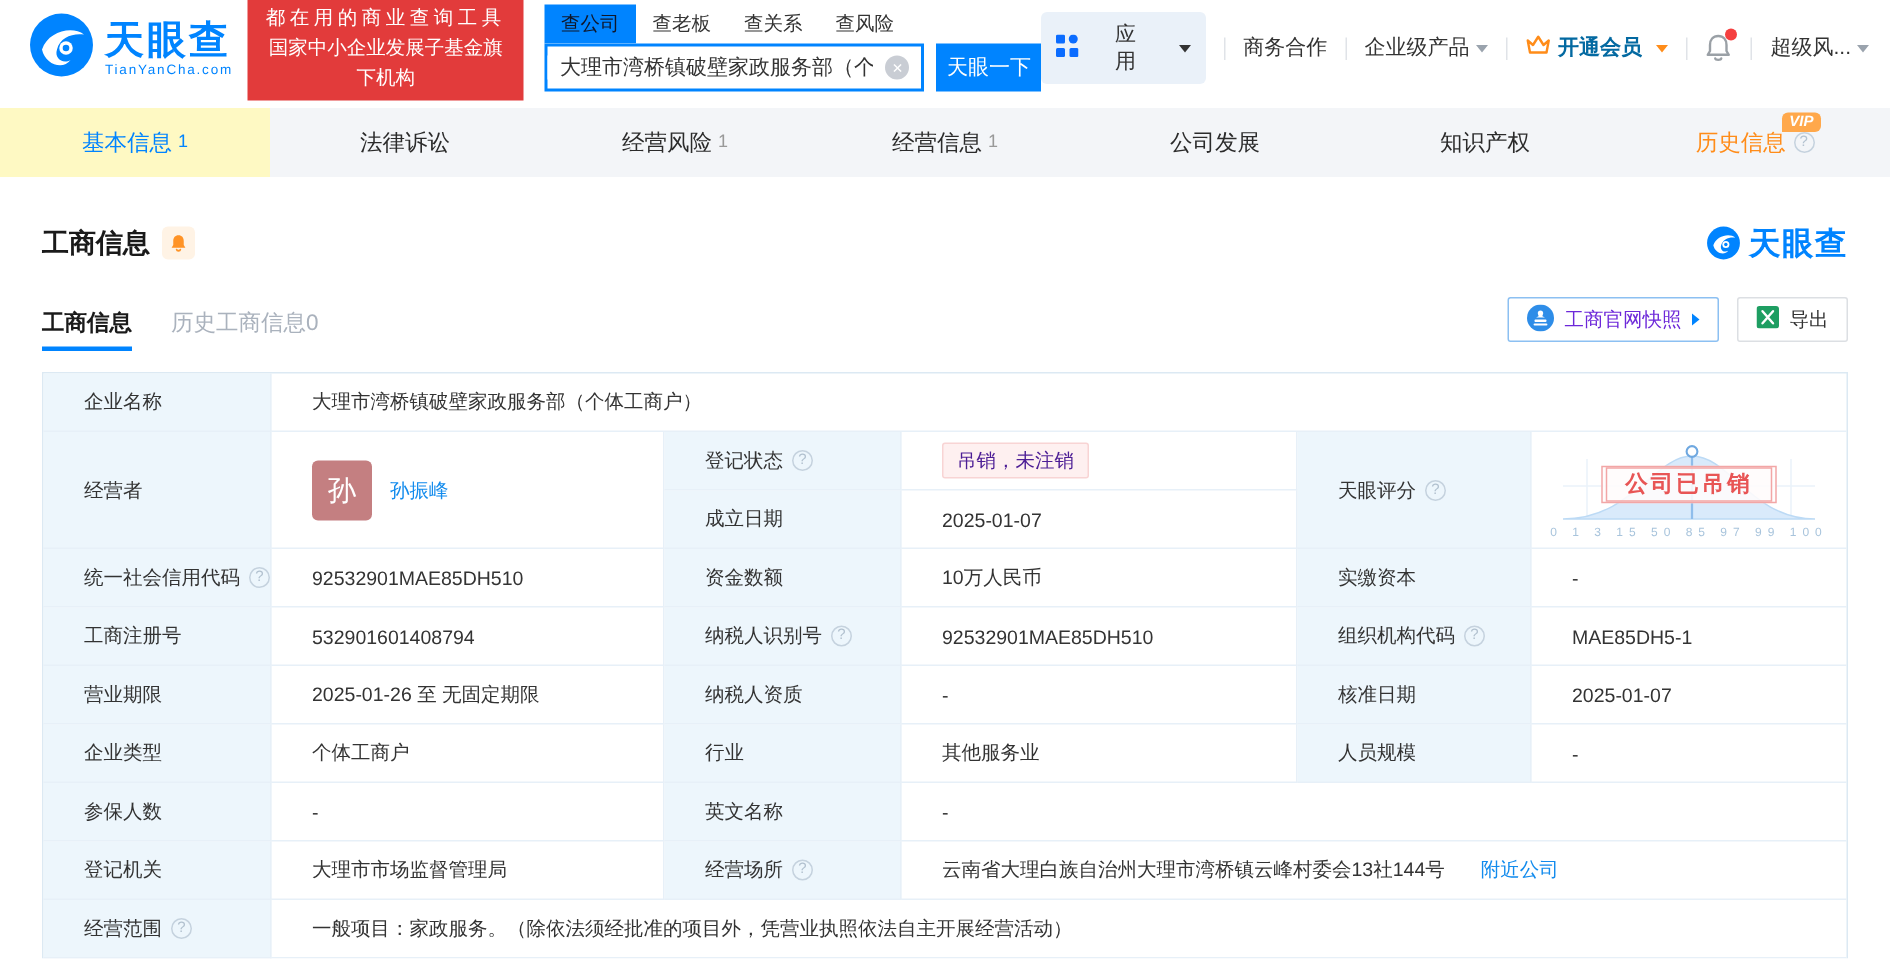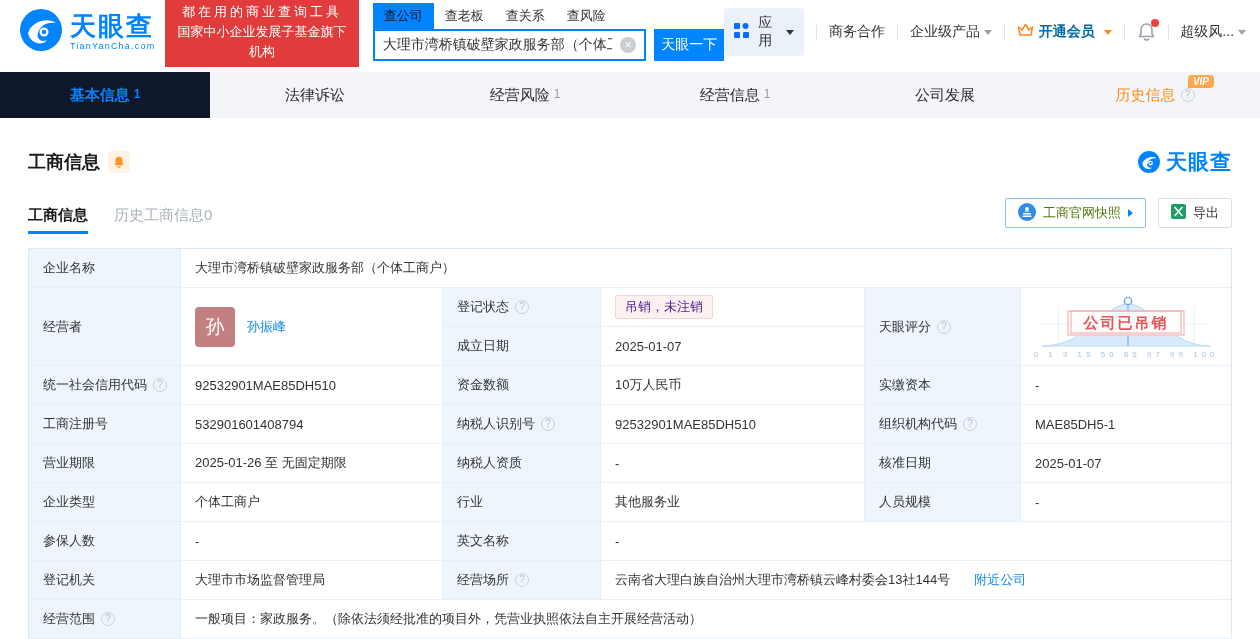--- a/index.html
+++ b/index.html
@@ -22,37 +22,37 @@
   .sinput { flex:1; border:2px solid #0084FF; display:flex; align-items:center; background:#fff; }
   .sinput input { border:0; outline:0; flex:1; font-size:14px; color:#333; padding:0 8px;
     font-family:"Liberation Sans","DejaVu Sans",sans-serif; }
   .clear-ic { width:16px; height:16px; border-radius:50%; background:#C9CDD4; color:#fff;
     font-size:12px; line-height:16px; text-align:center; margin-right:8px; cursor:pointer; }
   .clear-ic::before { content:"×"; }
   .sbtn { width:70px; margin-left:8px; background:#0084FF; color:#fff; font-size:14px;
     border:0; cursor:pointer; }
   .hnav { margin-left:auto; display:flex; align-items:center; font-size:14px; color:#333; }
   .hdiv { width:1px; height:15px; background:#E0E3E8; margin:0 12px; }
-  .apps { display:flex; align-items:center; gap:9px; background:#EAF1F9; border-radius:4px;
+  .apps { display:flex; align-items:center; gap:24px; background:#EAF1F9; border-radius:4px;
     padding:6px 10px; cursor:pointer; }
   .caret { width:0; height:0; border-left:4px solid transparent; border-right:4px solid transparent;
     border-top:5px solid #9AA3AD; margin-left:4px; display:inline-block; }
   .caret.dark { border-top-color:#333; }
   .caret.orange { border-top-color:#FF8C19; }
   .hitem { display:flex; align-items:center; cursor:pointer; white-space:nowrap; }
   .vipword { color:#0369a1; font-weight:700; display:flex; align-items:center; gap:5px; }
   .bellwrap { position:relative; cursor:pointer; display:flex; }
   .reddot { position:absolute; top:-3px; right:-3px; width:8px; height:8px; border-radius:50%; background:#F53F3F; }
 
   
   .mtabs { display:flex; height:46px; background:#F3F5F8; }
   .mtab { flex:1; display:flex; align-items:center; justify-content:center; font-size:15px;
     color:#2b2b2b; cursor:pointer; position:relative; }
   .mtab .cnt { font-size:12px; color:#999; margin-left:4px; position:relative; top:-1px; }
-  .mtab.active { background:#0f172a; color:#0084FF; font-weight:700; }
+  .mtab.active { background:#fef9c3; color:#0084FF; font-weight:400; }
   .mtab.active .cnt { color:#0084FF; }
   .mtab.orange { color:#FF8C19; }
   .vipbadge { position:absolute; top:3px; right:46px; background:#FFA84B; color:#fff;
     font-size:10px; font-weight:700; font-style:italic; padding:1px 5px; border-radius:4px 4px 4px 0; }
   .qicon { width:14px; height:14px; border-radius:50%; border:1px solid #C5D2DE; color:#B3C2D0;
     font-size:10px; line-height:12px; text-align:center; display:inline-block; flex:none; }
   .qicon::after { content:"?"; }
   .mtab .qicon { margin-left:5px; }
 
   
@@ -65,29 +65,29 @@
   .wm-cn { font-size:21px; font-weight:700; color:#0084FF; letter-spacing:1px; }
 
   .subrow { display:flex; align-items:flex-end; margin-top:22px; }
   .subtab { font-size:15px; margin-right:26px; padding-bottom:9px; cursor:pointer; position:relative; color:#1a1a1a; }
   .subtab.active { font-weight:700; }
   .subtab.active::after { content:""; position:absolute; left:0; right:0; bottom:0; height:3px; background:#0084FF; }
   .subtab.dim { color:#AAB2BD; }
   .subbtns { margin-left:auto; display:flex; gap:12px; padding-bottom:6px; }
   .obtn { height:30px; display:flex; align-items:center; gap:7px; padding:0 12px; border-radius:2px;
     background:#fff; font-size:13px; cursor:pointer; }
-  .obtn.blue { border:1px solid #8CC0F2; color:#4d7c0f; }
+  .obtn.blue { border:1px solid #8CC0F2; color:#6d28d9; }
   .obtn.gray { border:1px solid #DCDFE3; color:#333; }
   .tri { width:0; height:0; border-top:4px solid transparent; border-bottom:4px solid transparent;
     border-left:5px solid #0084FF; }
 
   
   .tbl { margin-top:14px; display:grid; grid-template-columns:152px 262px 158px 264px 156px 1fr;
     grid-auto-rows:39px; border:1px solid #DCE9F3; border-bottom:0; font-size:13px; }
-  .cell { display:flex; align-items:center; padding:0 14px; border-right:1px solid #E7F0F8;
+  .cell { display:flex; align-items:center; padding:0 27px; border-right:1px solid #E7F0F8;
     border-bottom:1px solid #E7F0F8; overflow:hidden; white-space:nowrap; }
   .cell.lastcol { border-right:0; }
   .lbl { background:#EDF6FC; gap:6px; }
   .rs2 { grid-row:span 2; }
   .sp5 { grid-column:span 5; border-right:0; }
   .sp3 { grid-column:span 3; border-right:0; }
   .link { color:#128BED; cursor:pointer; }
   .opcell { gap:12px; }
   .avatar { width:40px; height:40px; border-radius:4px; background:#C47F81; color:#fff; font-size:19px;
     display:flex; align-items:center; justify-content:center; flex:none; }
@@ -197,20 +197,23 @@
   <div class="mtab">
     <span>经营风险</span>
     <span class="cnt">1</span>
   </div>
   <div class="mtab">
     <span>经营信息</span>
     <span class="cnt">1</span>
   </div>
   <div class="mtab">
     <span>公司发展</span>
+  </div>
+  <div class="mtab">
+    <span>知识产权</span>
   </div>
   <div class="mtab orange">
     <span>历史信息</span>
     <span class="qicon"></span>
     <span class="vipbadge">VIP</span>
   </div>
 </div>
 
 <div class="content">
 

